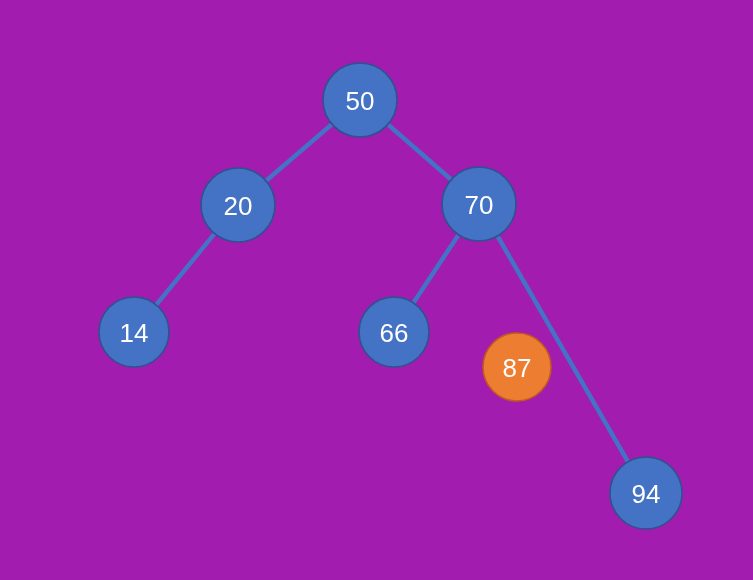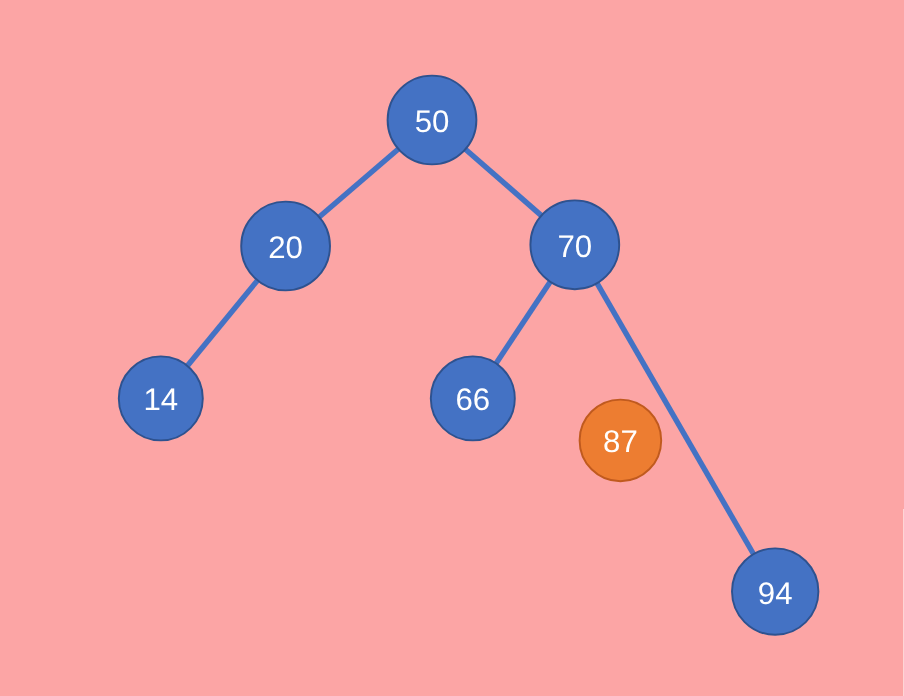--- a/index.html
+++ b/index.html
@@ -11,21 +11,21 @@
   body {
     width: 753px;
     height: 580px;
     overflow: hidden;
     font-family: "Liberation Sans", sans-serif;
   }
   #tree-canvas {
     position: relative;
     width: 753px;
     height: 580px;
-    background: #fca5a5;
+    background: #a21caf;
   }
   svg.tree-svg {
     position: absolute;
     top: 0;
     left: 0;
     width: 753px;
     height: 580px;
     display: block;
   }
   .node-label {

